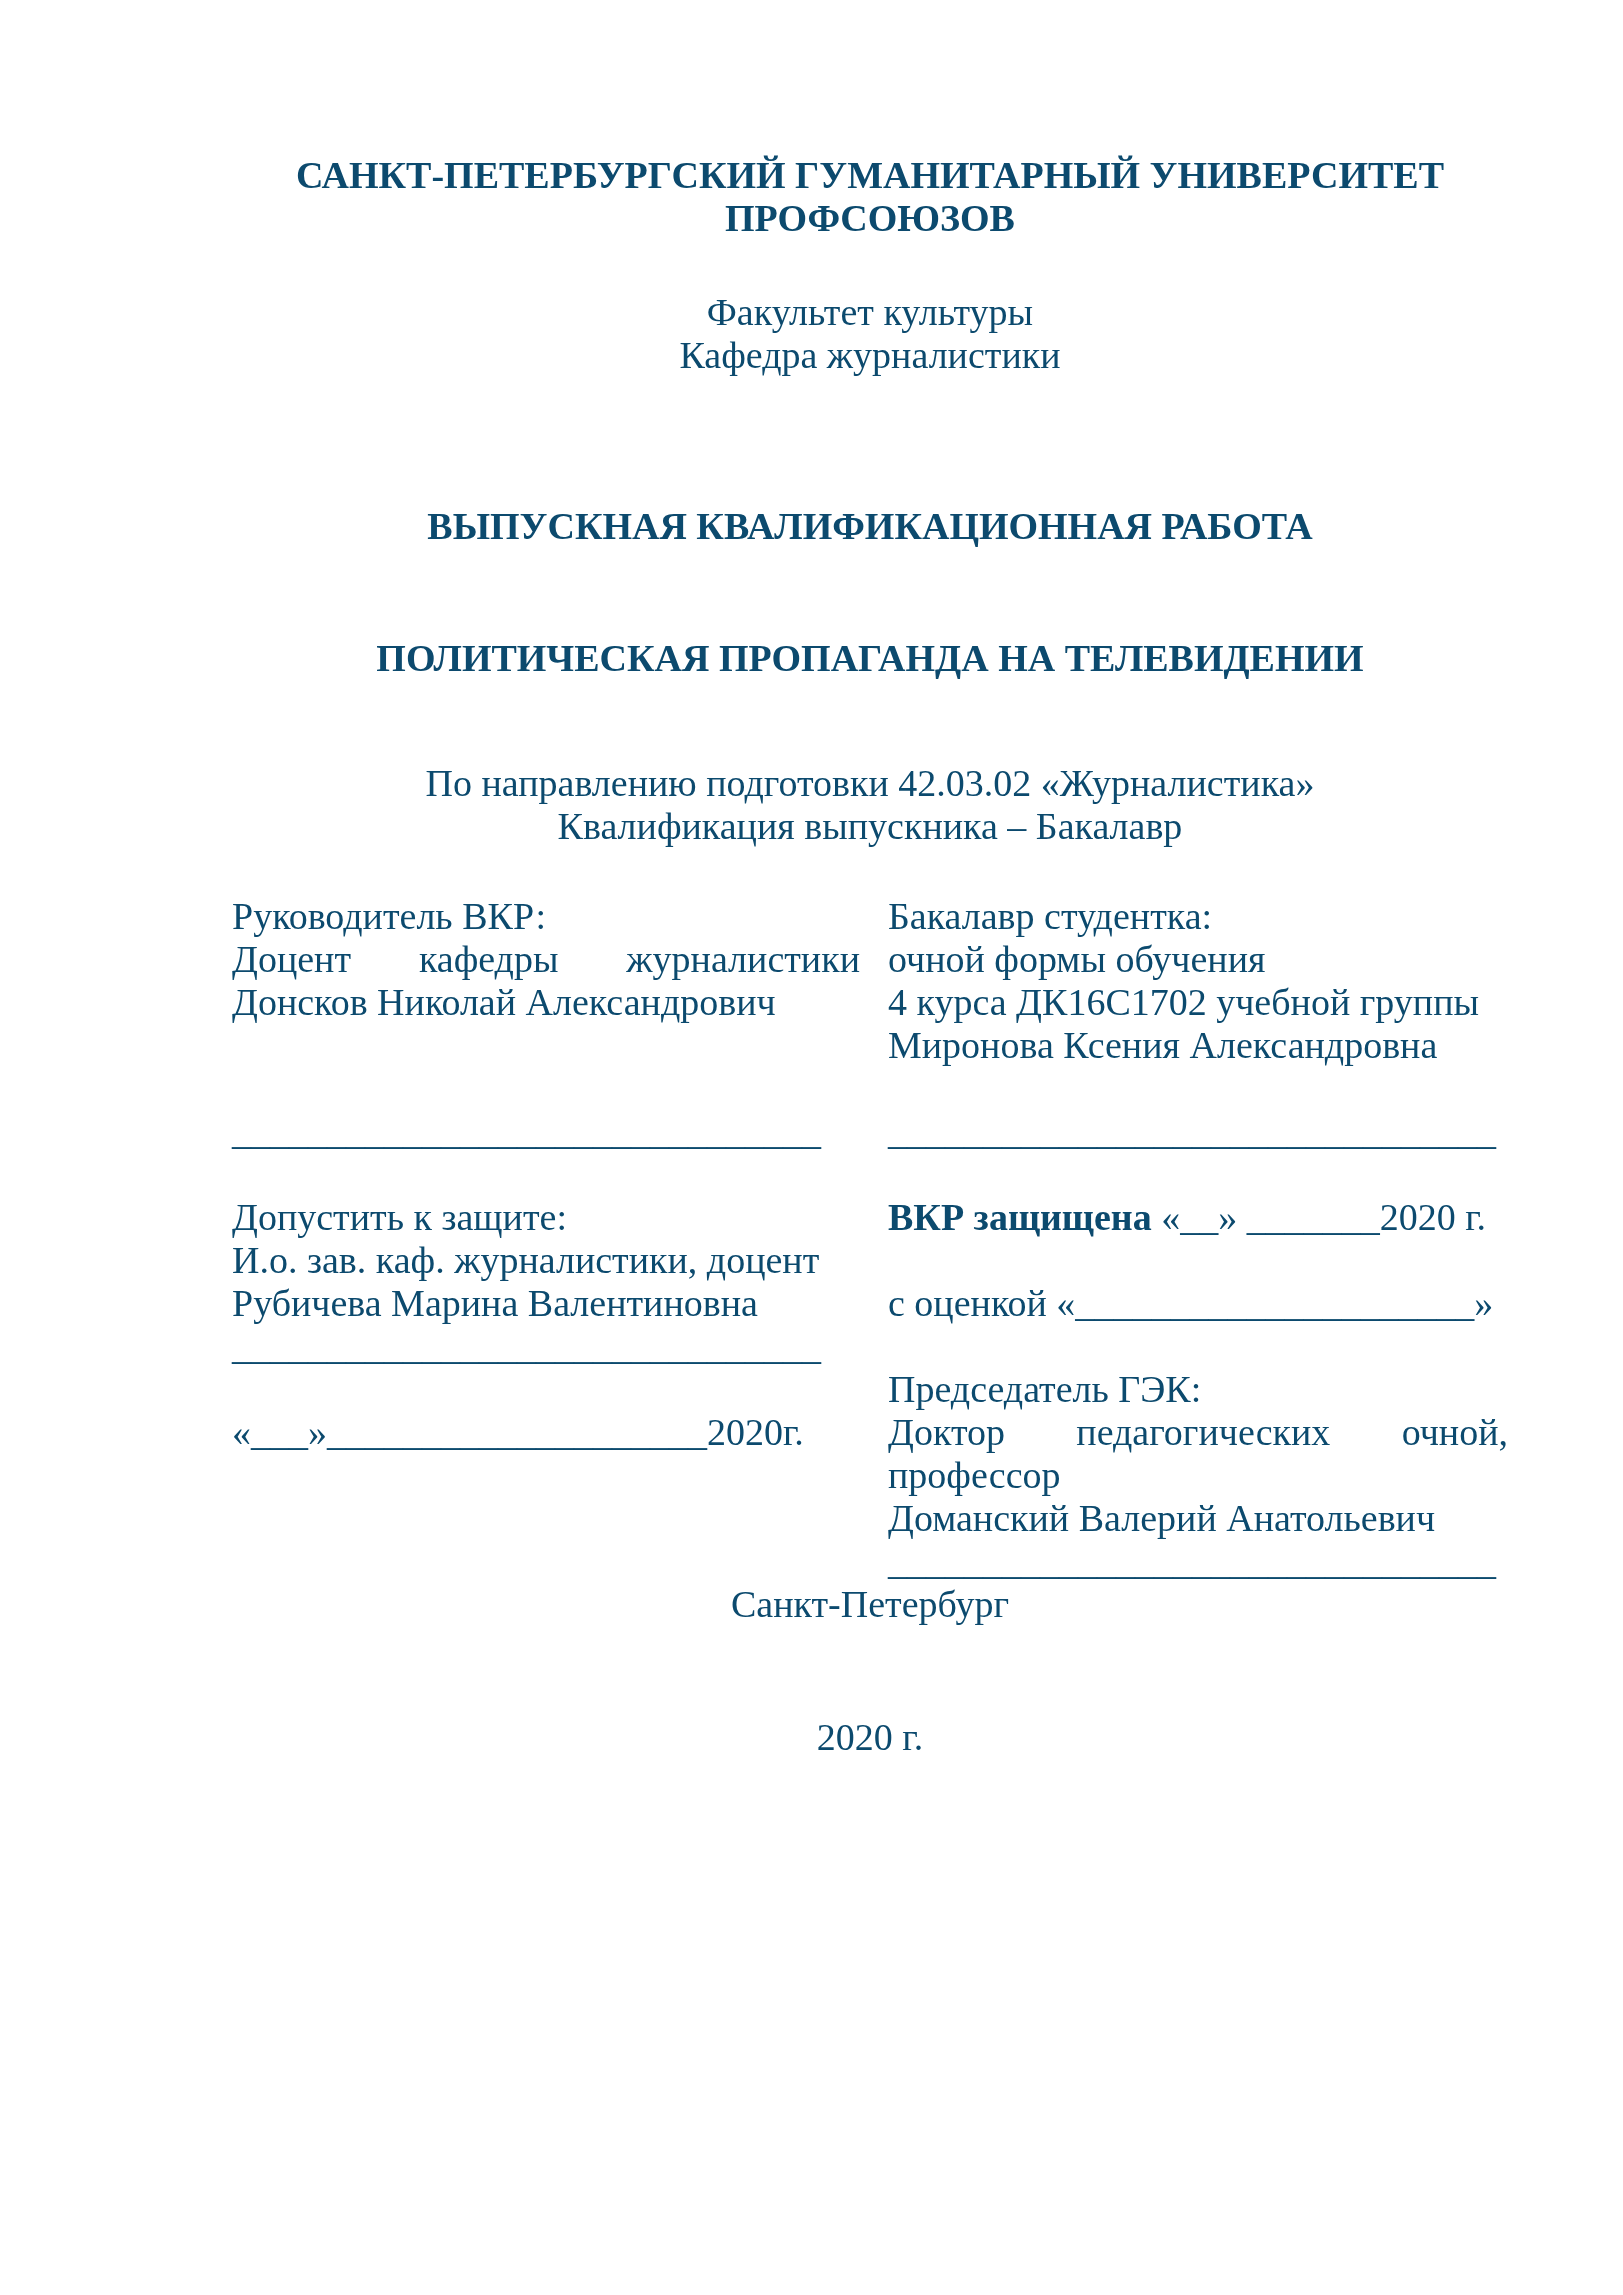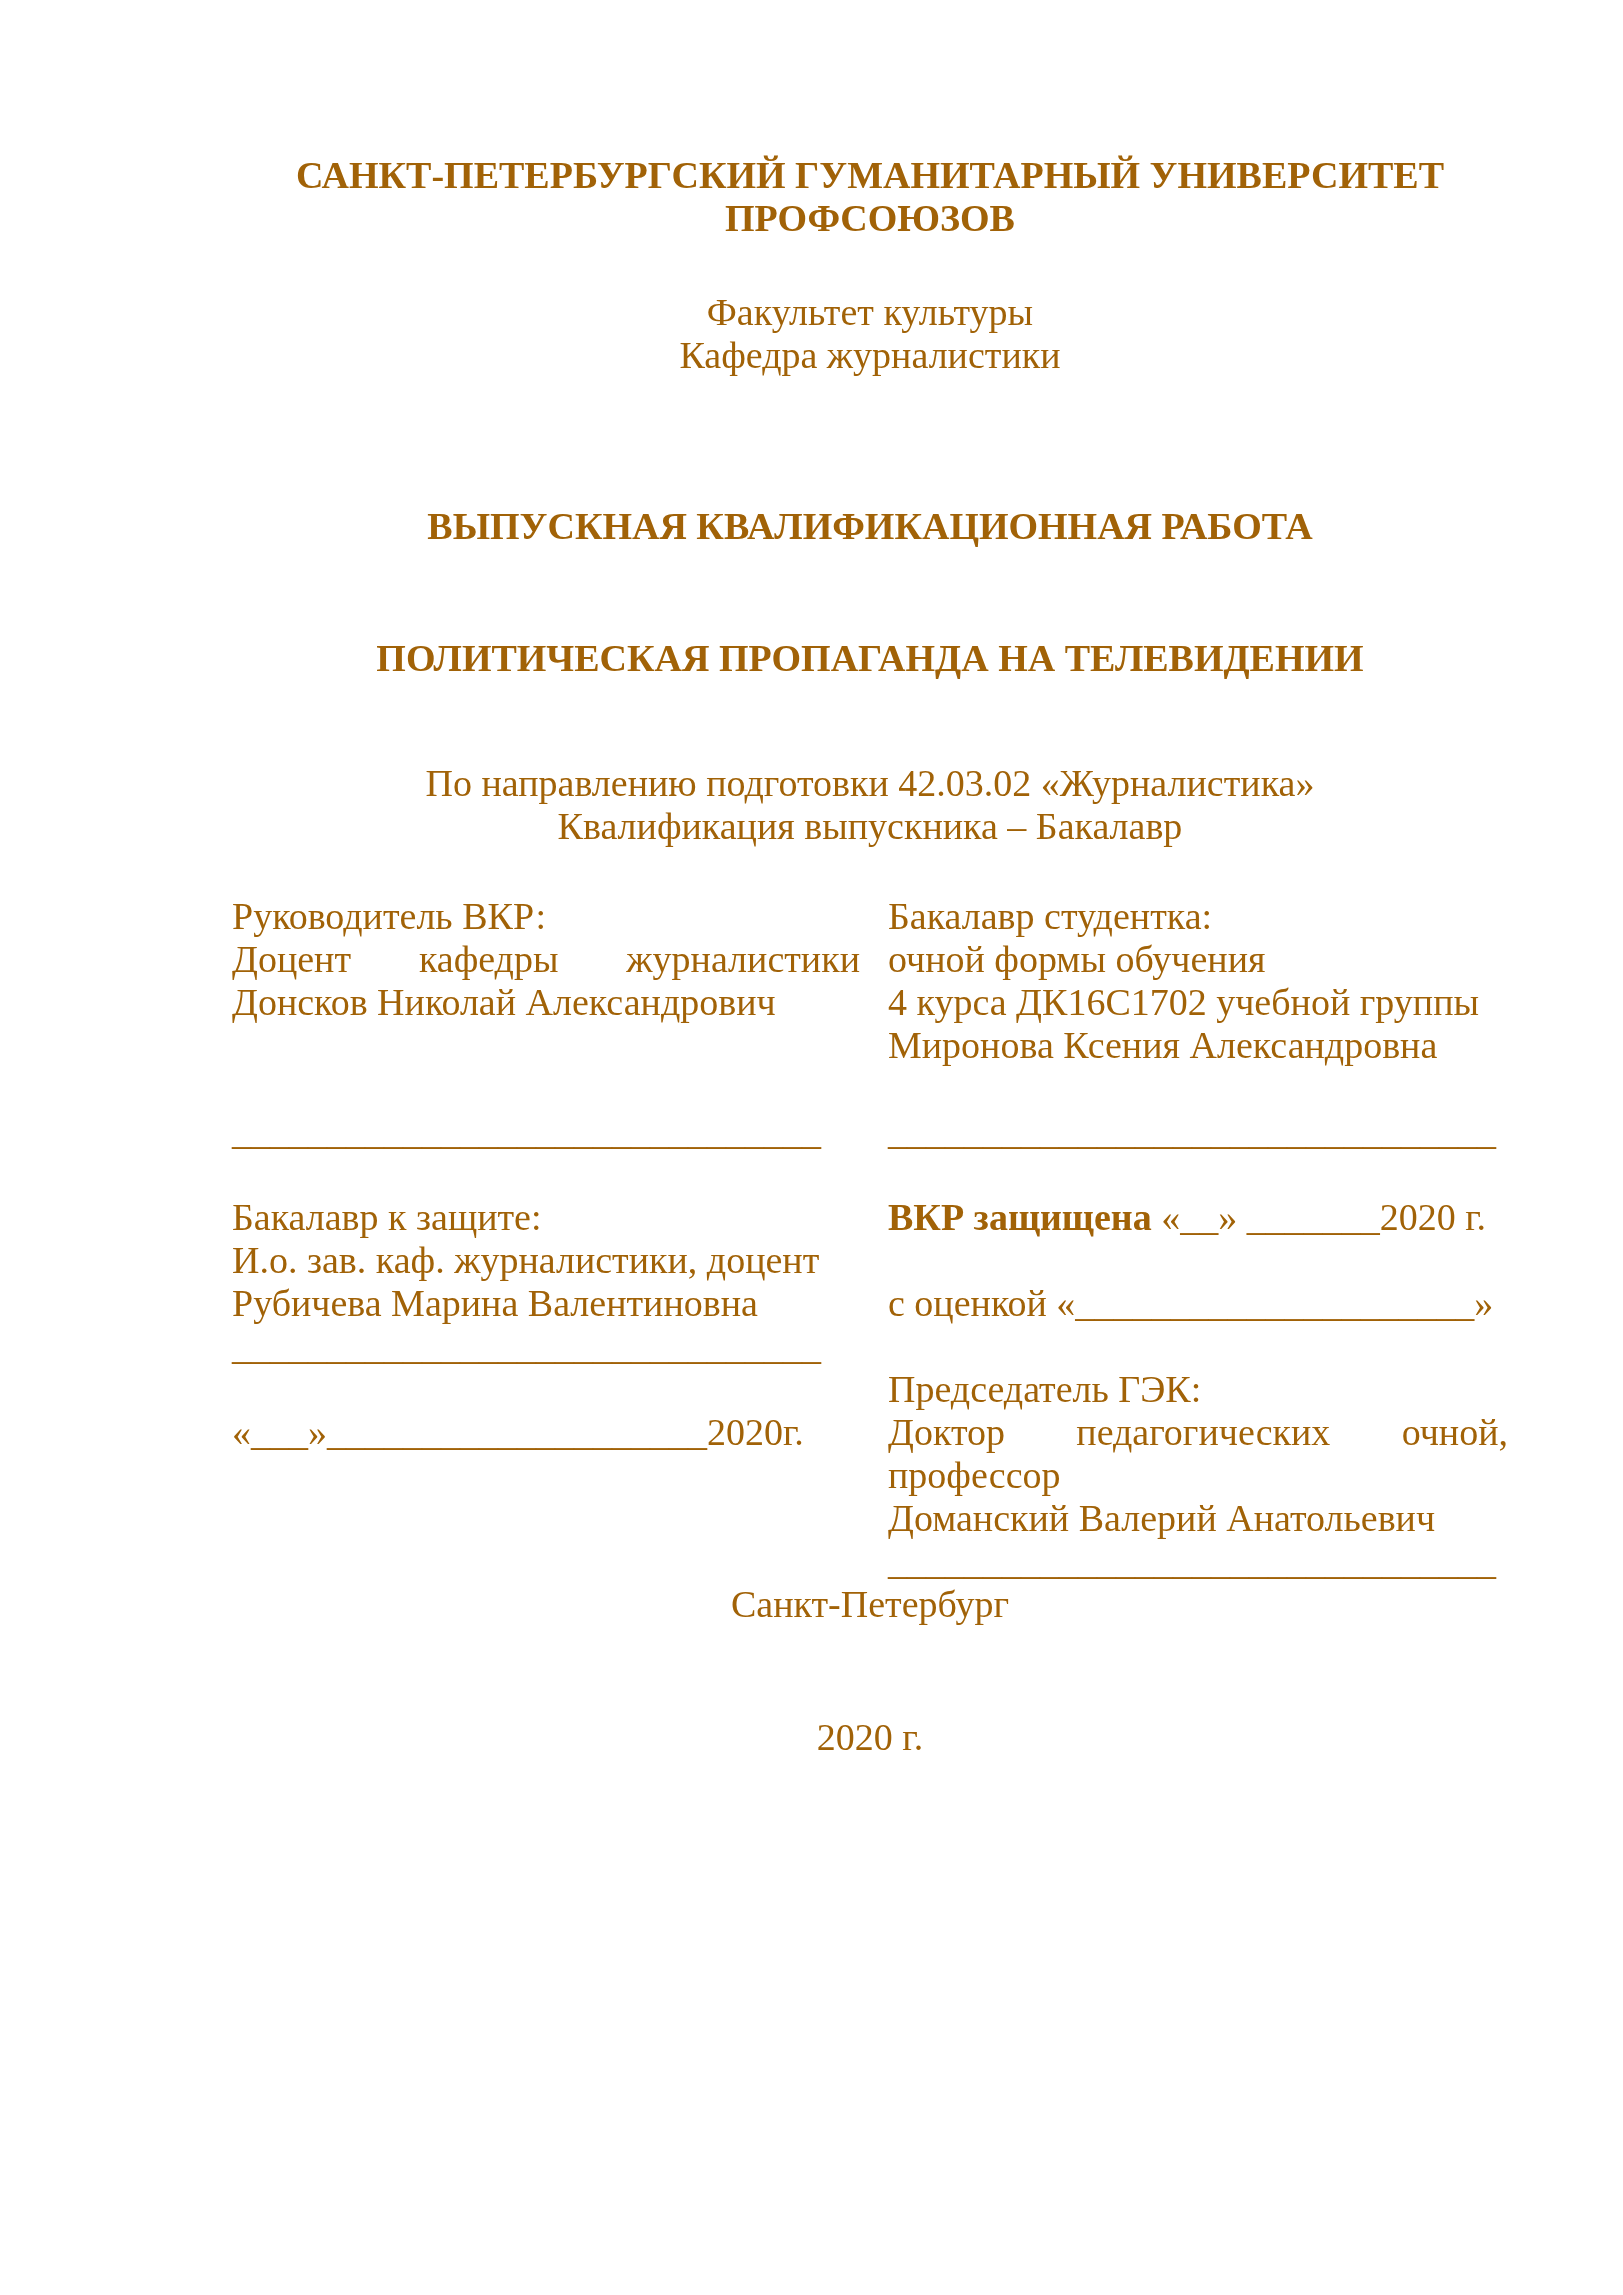--- a/index.html
+++ b/index.html
@@ -5,21 +5,21 @@
   html, body {
     margin: 0;
     padding: 0;
     background: #ffffff;
   }
   .page {
     position: relative;
     width: 1623px;
     height: 1889px;
     background: #ffffff;
-    color: #a16207;
+    color: #0c4a6e;
     font-family: "Liberation Serif", "DejaVu Serif", serif;
     font-size: 38px;
     line-height: 43px;
     overflow: hidden;
   }
   .content {
     position: absolute;
     left: 232px;
     top: 0;
     width: 1276px;
@@ -77,21 +77,21 @@
     <div class="columns">
 
       <div class="col col-left">
         <div class="ln">Руководитель ВКР:</div>
         <div class="ln just">Доцент кафедры журналистики</div>
         <div class="ln">Донсков Николай Александрович</div>
         <div class="sp"></div>
         <div class="sp"></div>
         <div class="ln">_______________________________</div>
         <div class="sp"></div>
-        <div class="ln">Бакалавр к защите:</div>
+        <div class="ln">Допустить к защите:</div>
         <div class="ln">И.о. зав. каф. журналистики, доцент</div>
         <div class="ln">Рубичева Марина Валентиновна</div>
         <div class="ln">_______________________________</div>
         <div class="sp"></div>
         <div class="ln">«___»____________________2020г.</div>
       </div>
 
       <div class="col col-right">
         <div class="ln">Бакалавр студентка:</div>
         <div class="ln">очной формы обучения</div>

